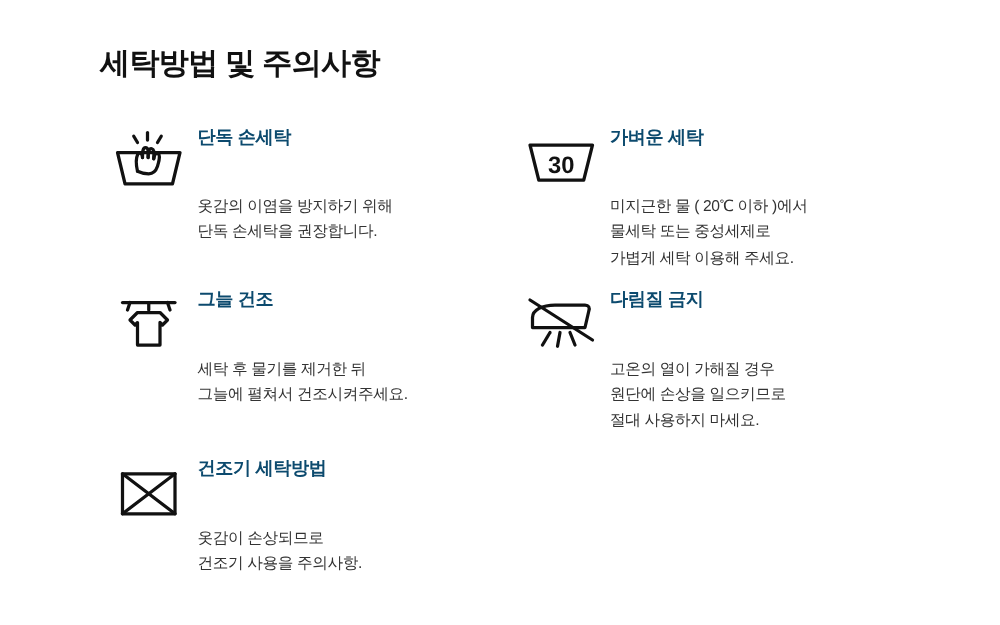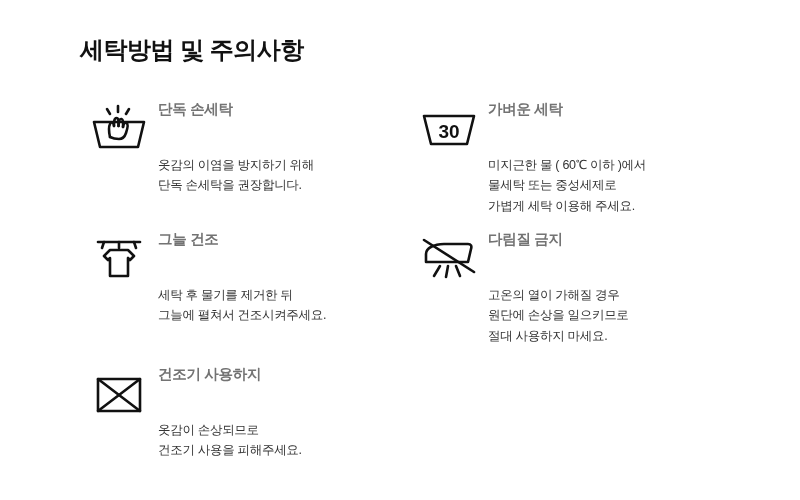--- a/index.html
+++ b/index.html
@@ -54,21 +54,21 @@
   .icon-wrap svg {
     display: block;
   }
   .text-wrap {
     flex: 1 1 auto;
     padding-top: 0px;
   }
   .item-title {
     font-size: 14.5px;
     font-weight: bold;
-    color: #737373;
+    color: #0c4a6e;
     margin-bottom: 9px;
     letter-spacing: -0.3px;
   }
   .item-desc {
     font-size: 12.5px;
     line-height: 1.62;
     color: #333333;
     letter-spacing: -0.3px;
     white-space: pre-line;
     margin-top: 36px;
@@ -106,21 +106,21 @@
 
     <div class="care-item">
       <div class="icon-wrap">
         <svg width="62" height="52" viewBox="0 0 62 52" fill="none" stroke="#111111" stroke-width="2.6" stroke-linecap="round" stroke-linejoin="round">
           <path d="M6 14 L56 14 L49 42 L13 42 Z"></path>
           <text x="31" y="36" font-family="Liberation Sans, sans-serif" font-size="19" font-weight="bold" fill="#111111" stroke="none" text-anchor="middle">30</text>
         </svg>
       </div>
       <div class="text-wrap">
         <div class="item-title">가벼운 세탁</div>
-        <div class="item-desc">미지근한 물 ( 60℃ 이하 )에서
+        <div class="item-desc">미지근한 물 ( 20℃ 이하 )에서
 물세탁 또는 중성세제로
 가볍게 세탁 이용해 주세요.</div>
       </div>
     </div>
 
     <div class="care-item">
       <div class="icon-wrap">
         <svg width="62" height="52" viewBox="0 0 62 52" fill="none" stroke="#111111" stroke-width="2.6" stroke-linecap="round" stroke-linejoin="round">
           <path d="M10 10 L52 10"></path>
           <path d="M16 10 L14 16"></path>
@@ -156,20 +156,20 @@
 
     <div class="care-item">
       <div class="icon-wrap">
         <svg width="62" height="52" viewBox="0 0 62 52" fill="none" stroke="#111111" stroke-width="2.6" stroke-linecap="round" stroke-linejoin="round">
           <rect x="10" y="12" width="42" height="32"></rect>
           <path d="M10 12 L52 44"></path>
           <path d="M52 12 L10 44"></path>
         </svg>
       </div>
       <div class="text-wrap">
-        <div class="item-title">건조기 사용하지</div>
+        <div class="item-title">건조기 세탁방법</div>
         <div class="item-desc">옷감이 손상되므로
-건조기 사용을 피해주세요.</div>
+건조기 사용을 주의사항.</div>
       </div>
     </div>
 
   </div>
 </div>
 
 </body></html>

